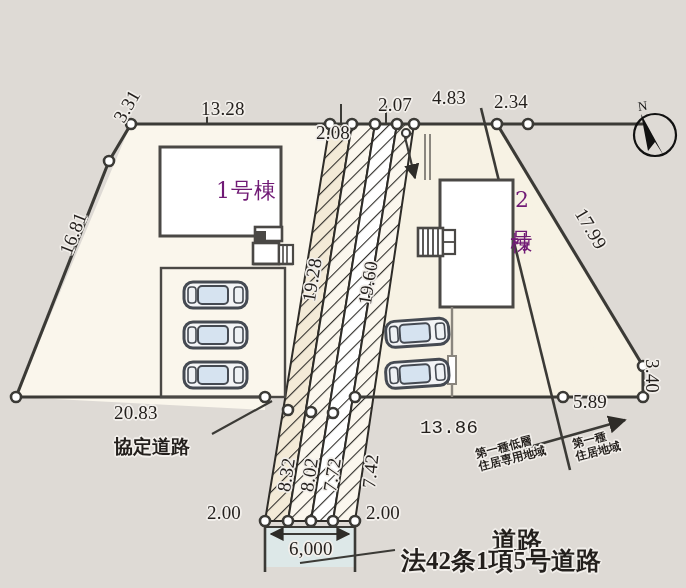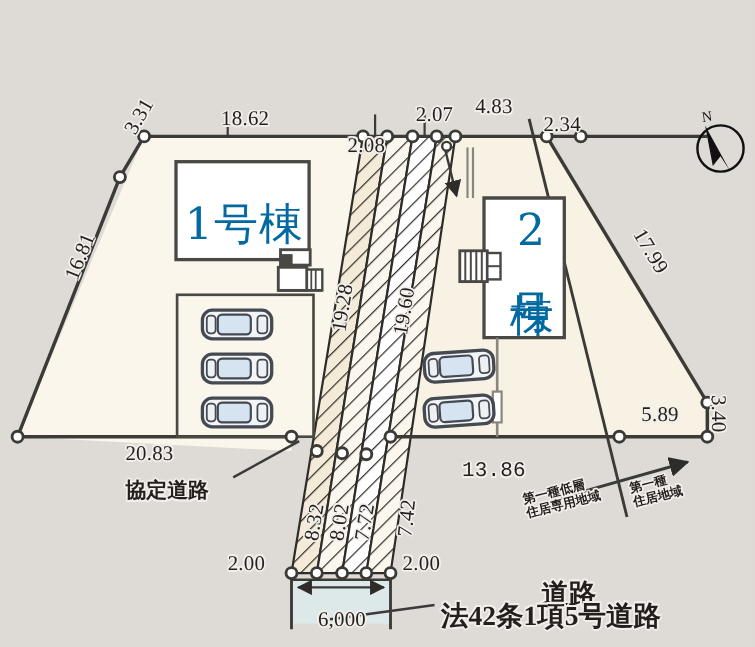--- a/index.html
+++ b/index.html
@@ -23,24 +23,25 @@
       1.6px 0 #f2efeb, -1.6px 0 #f2efeb, 0 1.6px #f2efeb, 0 -1.6px #f2efeb,
       1.2px 1.2px #f2efeb, -1.2px 1.2px #f2efeb, 1.2px -1.2px #f2efeb, -1.2px -1.2px #f2efeb;
     line-height:1;
     pointer-events:none;
   }
   .dim{font-size:19px;letter-spacing:0.2px;}
   .jp{font-family:Liberation Serif, serif;font-size:17px;font-weight:600;}
   .jp-sm{font-family:"DejaVu Sans", sans-serif;font-size:11.5px;font-weight:600;line-height:1.15;}
   .bldg-label{
     font-family:"DejaVu Serif", serif;
-    font-size:40px;
-    color:#0369a1;
+    font-size:22px;
+    color:#701a75;
     letter-spacing:1px;
     text-shadow:none;
+    margin-left:48px;
   }
   .bldg-label.vert{
     writing-mode:vertical-rl;
     text-orientation:upright;
     line-height:1.02;
   }
   .compass-n{
     font-family:"Liberation Serif", serif;
     font-size:13px;
     color:#111;
@@ -238,48 +239,48 @@
     <g>
       <line x1="508" y1="453" x2="625" y2="420" stroke="#3b3a36" stroke-width="2.6" marker-start="url(#arrHead)" marker-end="url(#arrHead)"></line>
     </g>
 
     <g>
       <circle cx="655" cy="135" r="21" fill="none" stroke="#111" stroke-width="2.2"></circle>
       <path d="M641,114 L664,156 L655,142 L648,151 Z" fill="#111"></path>
     </g>
   </svg>
 
-  <div class="lbl dim" style="left:201px;top:99px;">18.62</div>
+  <div class="lbl dim" style="left:201px;top:99px;">13.28</div>
   <div class="lbl dim" style="left:316px;top:95px;margin-top:28px;">2.08</div>
   <div class="lbl dim" style="left:378px;top:95px;">2.07</div>
   <div class="lbl dim" style="left:432px;top:88px;">4.83</div>
-  <div class="lbl dim" style="left:494px;top:104px;">2.34</div>
+  <div class="lbl dim" style="left:494px;top:92px;">2.34</div>
 
   <div class="lbl dim rot" style="left:110px;top:116px;transform:rotate(-60deg);">3.31</div>
   <div class="lbl dim rot" style="left:56px;top:250px;transform:rotate(-68deg);">16.81</div>
 
   <div class="lbl dim rot" style="left:588px;top:205px;transform:rotate(59deg);">17.99</div>
   <div class="lbl dim rot" style="left:662px;top:359px;transform:rotate(90deg);">3.40</div>
 
   <div class="lbl dim" style="left:114px;top:403px;">20.83</div>
   <div class="lbl dim" style="left:420px;top:419px;font-family:Liberation Mono, monospace;">13.86</div>
-  <div class="lbl dim" style="left:573px;top:368px;margin-left:10px;">5.89</div>
+  <div class="lbl dim" style="left:573px;top:392px;">5.89</div>
 
   <div class="lbl dim rot" style="left:299px;top:300px;transform:rotate(-81deg);">19.28</div>
   <div class="lbl dim rot" style="left:355px;top:303px;transform:rotate(-81deg);">19.60</div>
 
   <div class="lbl dim rot" style="left:274px;top:490px;transform:rotate(-81deg);">8.32</div>
   <div class="lbl dim rot" style="left:297px;top:490px;transform:rotate(-81deg);">8.02</div>
   <div class="lbl dim rot" style="left:320px;top:490px;transform:rotate(-81deg);">7.72</div>
   <div class="lbl dim rot" style="left:359px;top:487px;transform:rotate(-84deg);">7.42</div>
 
   <div class="lbl dim" style="left:207px;top:503px;">2.00</div>
   <div class="lbl dim" style="left:366px;top:503px;">2.00</div>
 
-  <div class="lbl dim" style="left:277px;top:554px;padding-left:12px;">6,000</div>
+  <div class="lbl dim" style="left:277px;top:539px;padding-left:12px;">6,000</div>
 
   <div class="bldg-label" style="position:absolute;left:168px;top:176px;">1号棟</div>
   <div class="bldg-label vert" style="position:absolute;left:462px;top:187px;height:110px;">2号棟</div>
 
   <div class="lbl jp" style="left:114px;top:437px;font-size:19px;">協定道路</div>
 
   <div class="lbl jp" style="left:492px;top:528px;font-size:25px;">道路</div>
   <div class="lbl jp" style="left:401px;top:548px;font-size:25px;">法42条1項5号道路</div>
 
   <div class="rot" style="position:absolute;left:474px;top:448px;transform:rotate(-14deg);">

